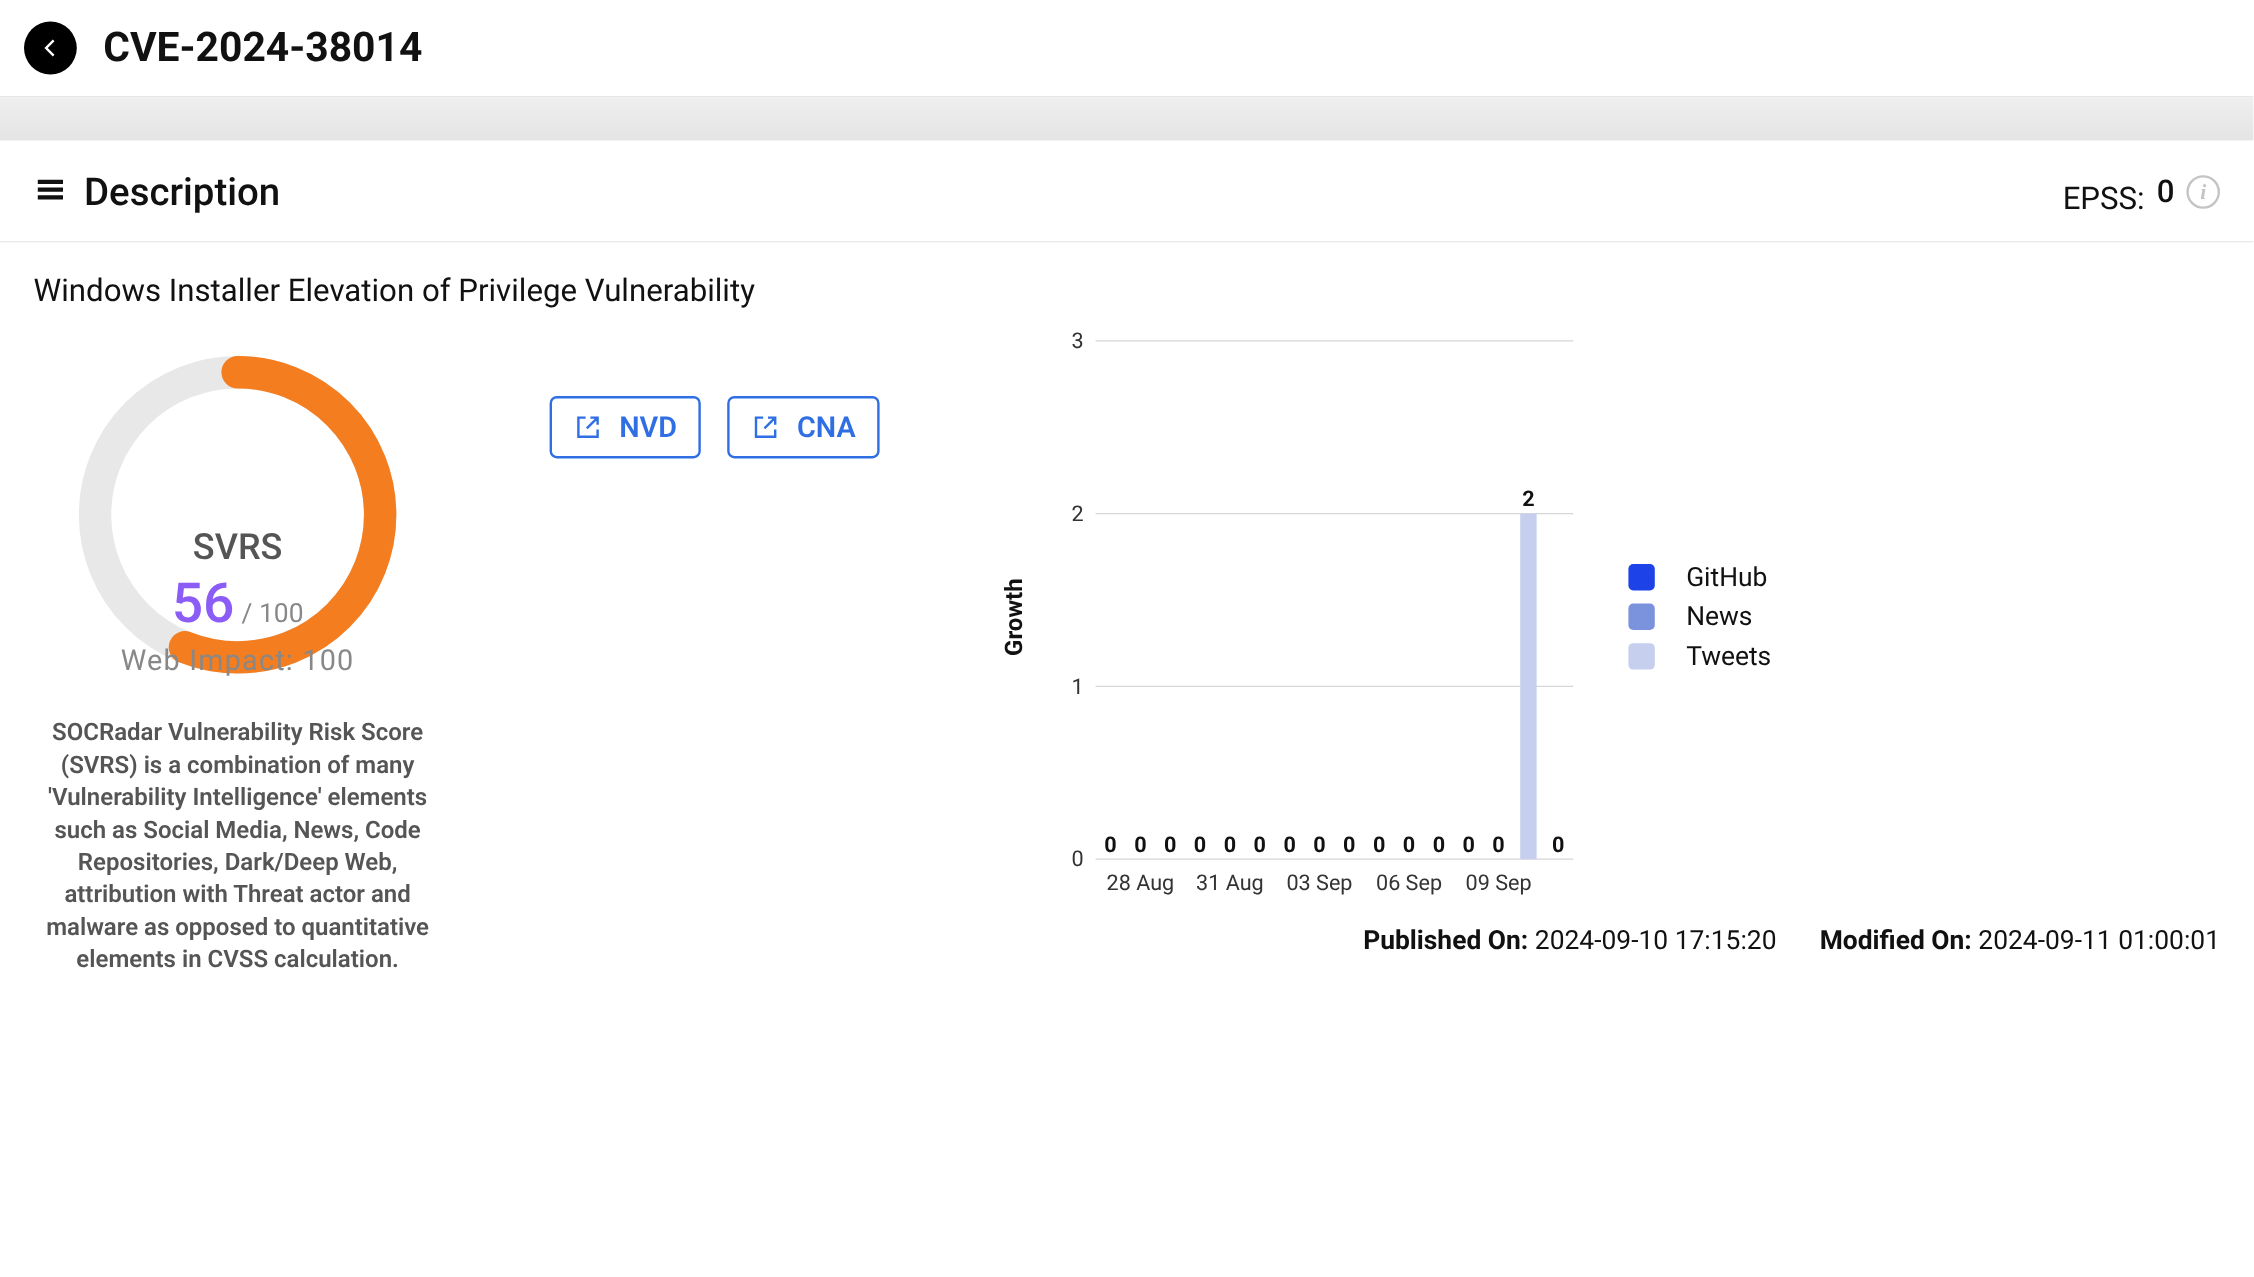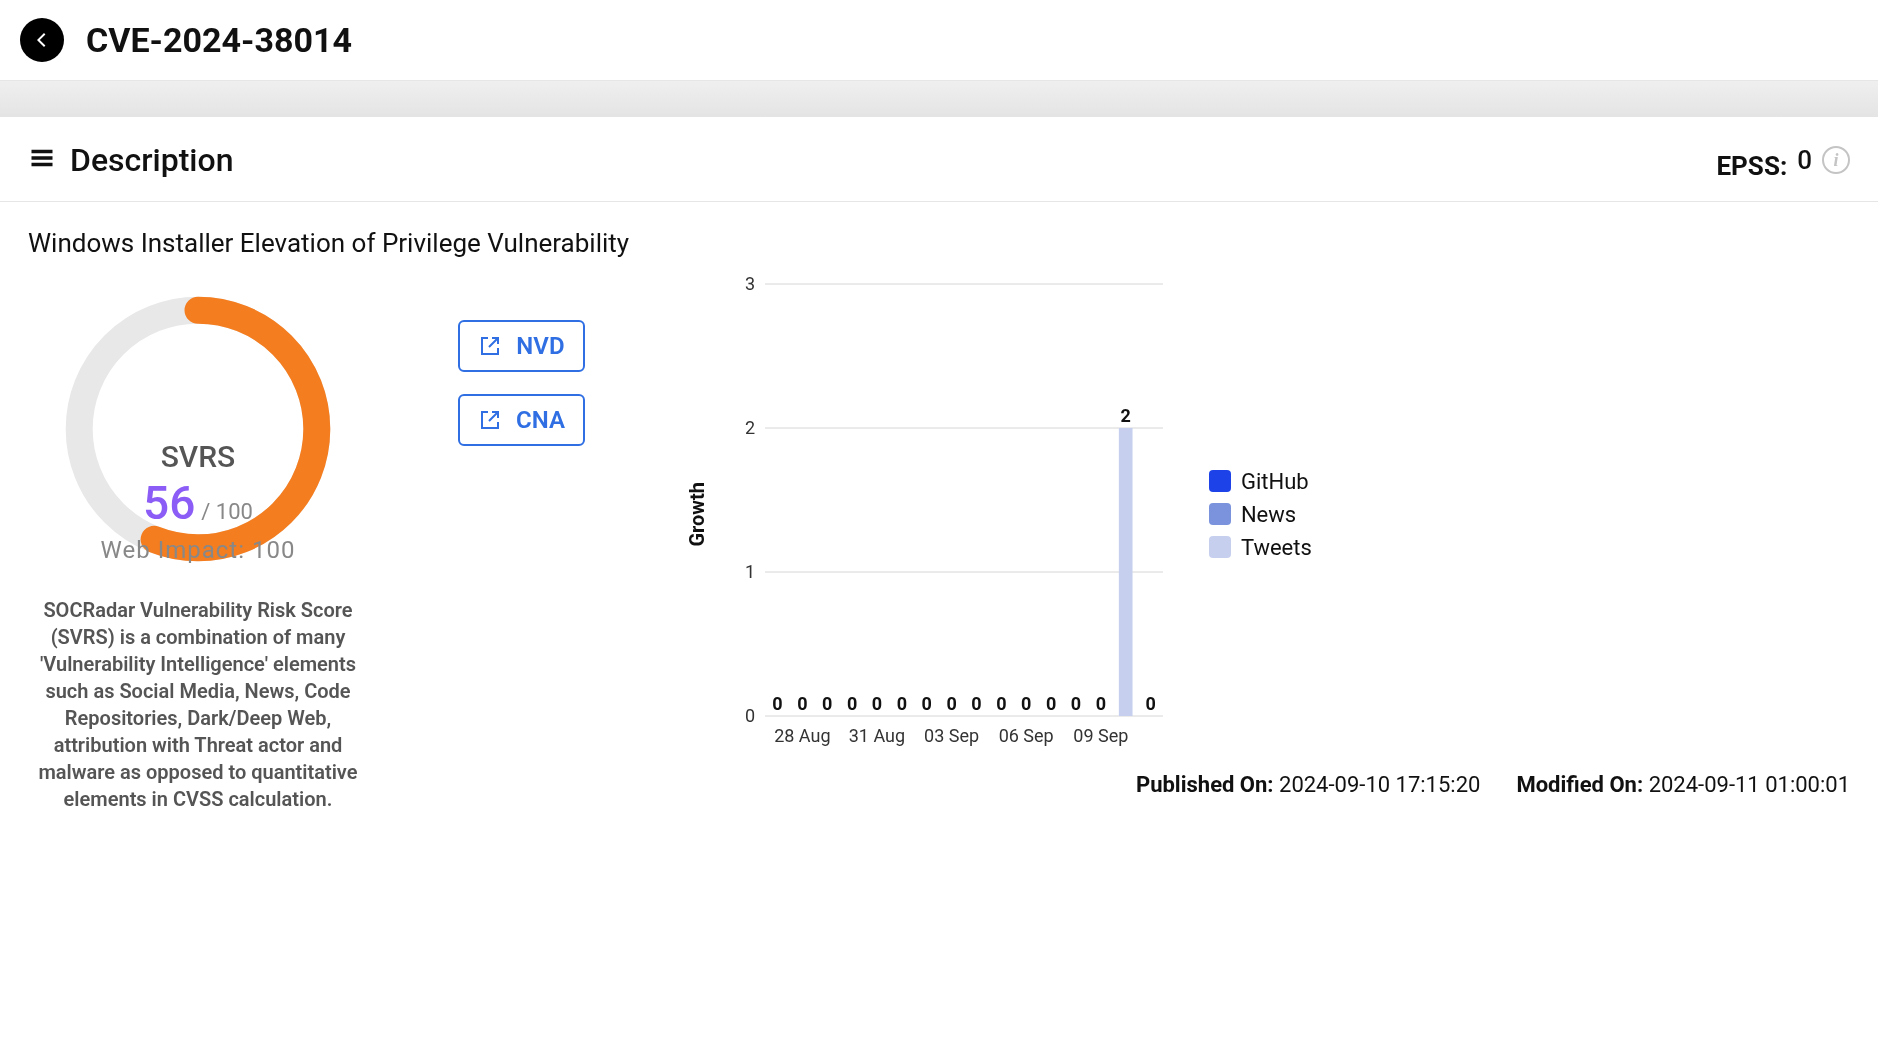--- a/index.html
+++ b/index.html
@@ -48,21 +48,21 @@
   gap: 14px;
 }
 .list-icon svg { width: 28px; height: 28px; fill: #111; }
 .section-title { font-size: 32px; font-weight: 500; }
 .epss {
   display: flex;
   align-items: center;
   gap: 10px;
   font-size: 26px;
 }
-.epss-label { font-weight: 700; margin-top: 12px; }
+.epss-label { font-weight: 400; margin-top: 12px; }
 .epss-value { font-weight: 500; }
 .info-icon {
   width: 28px;
   height: 28px;
   border-radius: 50%;
   border: 2px solid #c4c4c4;
   color: #c4c4c4;
   display: flex;
   align-items: center;
   justify-content: center;
@@ -106,21 +106,21 @@
 .gauge-sub { font-size: 24px; color: #888; margin-top: 6px; letter-spacing: 1px; }
 .svrs-desc {
   width: 340px;
   text-align: center;
   font-size: 20px;
   font-weight: 600;
   color: #555;
   line-height: 1.35;
   margin-top: 33px;
 }
-.link-buttons { display: flex; flex-direction: column; gap: 22px; margin-top: 26px; }
+.link-buttons { display: flex; flex-direction: row; gap: 22px; margin-top: 36px; }
 .link-btn {
   border: 2px solid #2f6fe3;
   border-radius: 6px;
   color: #2f6fe3;
   display: flex;
   align-items: center;
   gap: 14px;
   padding: 10px 18px;
   font-size: 24px;
   font-weight: 600;
@@ -154,21 +154,21 @@
 }
 .chart-svg-host { position: relative; width: 440px; height: 100%; }
 .legend {
   display: flex;
   flex-direction: column;
   gap: 8px;
   font-size: 22px;
   align-self: center;
   padding-left: 20px;
 }
-.legend-item { display: flex; align-items: center; gap: 10px; }
+.legend-item { display: flex; align-items: center; gap: 26px; }
 .swatch { width: 22px; height: 22px; border-radius: 4px; }
 .pub-row {
   display: flex;
   justify-content: flex-end;
   gap: 36px;
   font-size: 22px;
   padding: 18px 0 0;
 }
 .pub-row b { font-weight: 700; }
 </style>

